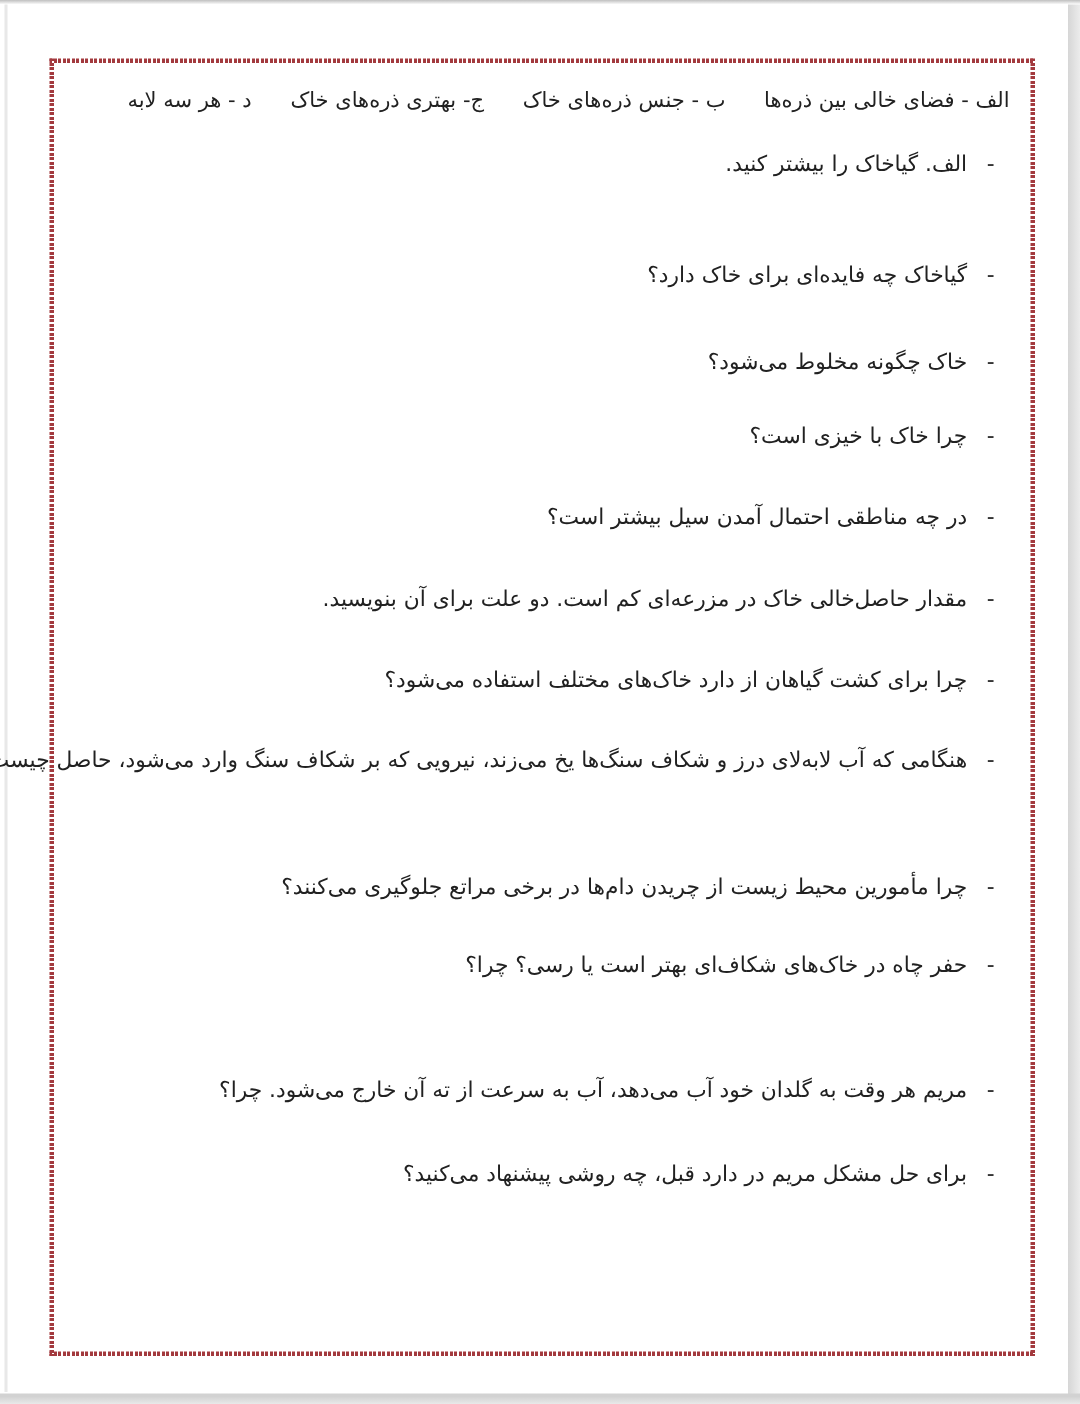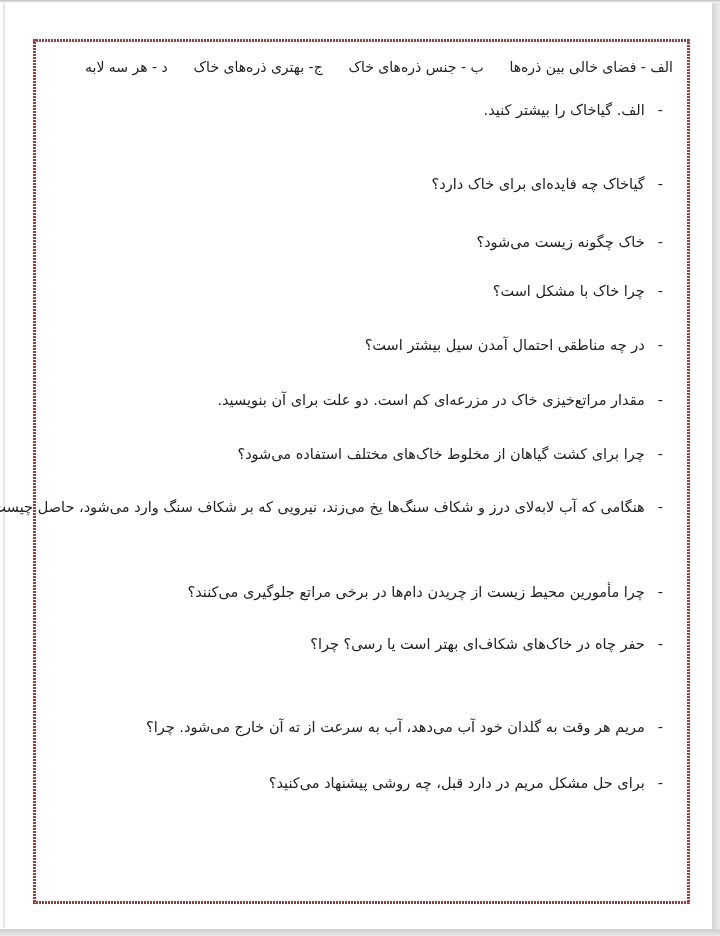--- a/index.html
+++ b/index.html
@@ -74,37 +74,37 @@
   <div class="q-line" style="top:102px">
     <span class="dash">-</span>
     <span>الف. گیاخاک را بیشتر کنید.</span>
   </div>
   <div class="q-line" style="top:176px">
     <span class="dash">-</span>
     <span>گیاخاک چه فایده‌ای برای خاک دارد؟</span>
   </div>
   <div class="q-line" style="top:234px">
     <span class="dash">-</span>
-    <span>خاک چگونه زیست می‌شود؟</span>
+    <span>خاک چگونه مخلوط می‌شود؟</span>
   </div>
   <div class="q-line" style="top:283px">
     <span class="dash">-</span>
-    <span>چرا خاک با مشکل است؟</span>
+    <span>چرا خاک با خیزی است؟</span>
   </div>
   <div class="q-line" style="top:337px">
     <span class="dash">-</span>
     <span>در چه مناطقی احتمال آمدن سیل بیشتر است؟</span>
   </div>
   <div class="q-line" style="top:392px">
     <span class="dash">-</span>
-    <span>مقدار مراتع‌خیزی خاک در مزرعه‌ای کم است. دو علت برای آن بنویسید.</span>
+    <span>مقدار حاصل‌خالی خاک در مزرعه‌ای کم است. دو علت برای آن بنویسید.</span>
   </div>
   <div class="q-line" style="top:446px">
     <span class="dash">-</span>
-    <span>چرا برای کشت گیاهان از مخلوط خاک‌های مختلف استفاده می‌شود؟</span>
+    <span>چرا برای کشت گیاهان از دارد خاک‌های مختلف استفاده می‌شود؟</span>
   </div>
   <div class="q-line" style="top:499px">
     <span class="dash">-</span>
     <span>هنگامی که آب لابه‌لای درز و شکاف سنگ‌ها یخ می‌زند، نیرویی که بر شکاف سنگ وارد می‌شود، حاصل چیست؟</span>
   </div>
   <div class="q-line" style="top:584px">
     <span class="dash">-</span>
     <span>چرا مأمورین محیط زیست از چریدن دام‌ها در برخی مراتع جلوگیری می‌کنند؟</span>
   </div>
   <div class="q-line" style="top:636px">

